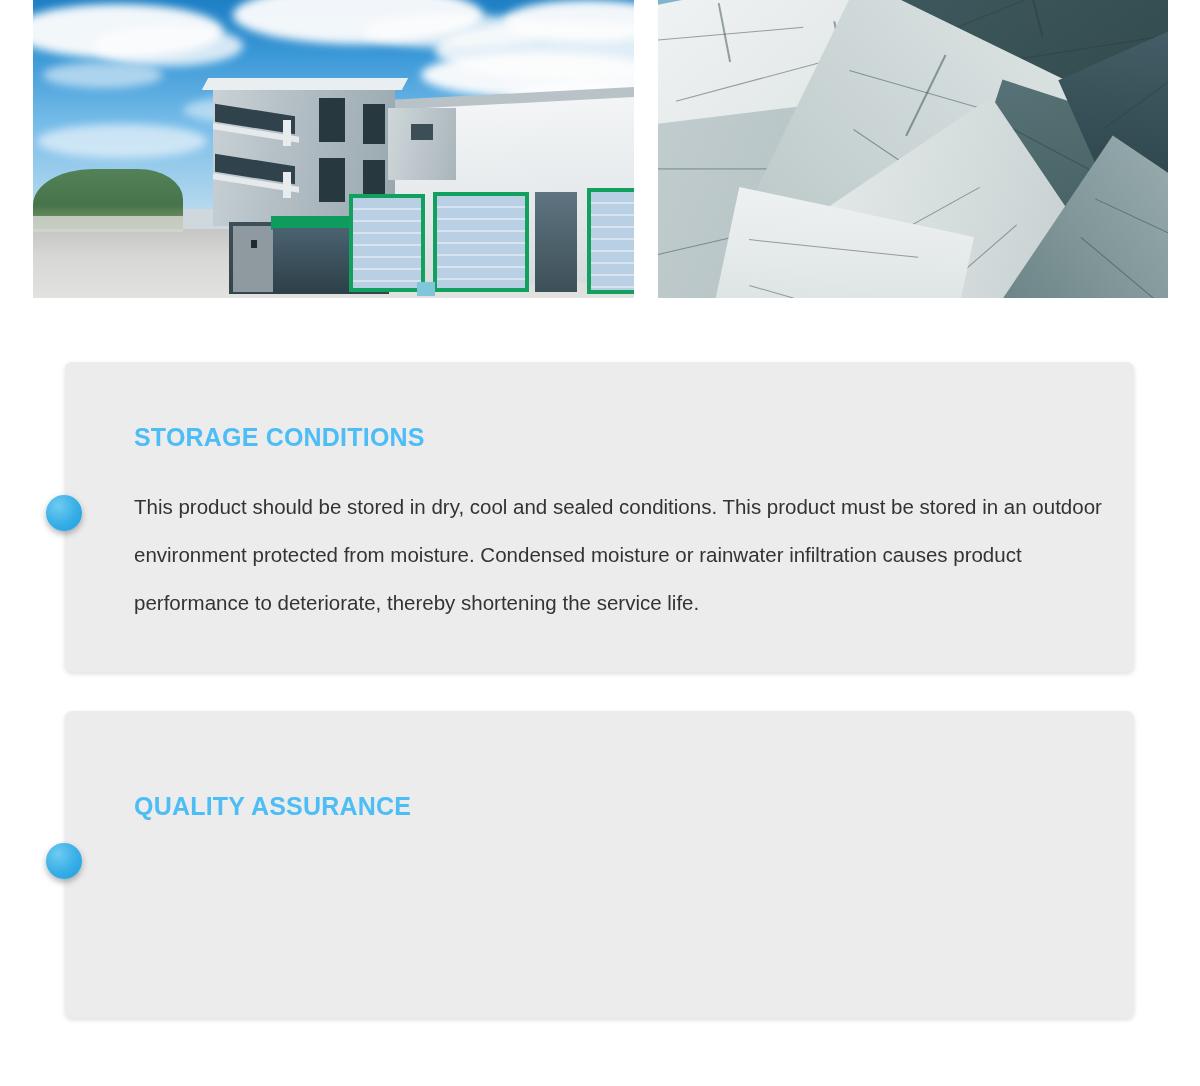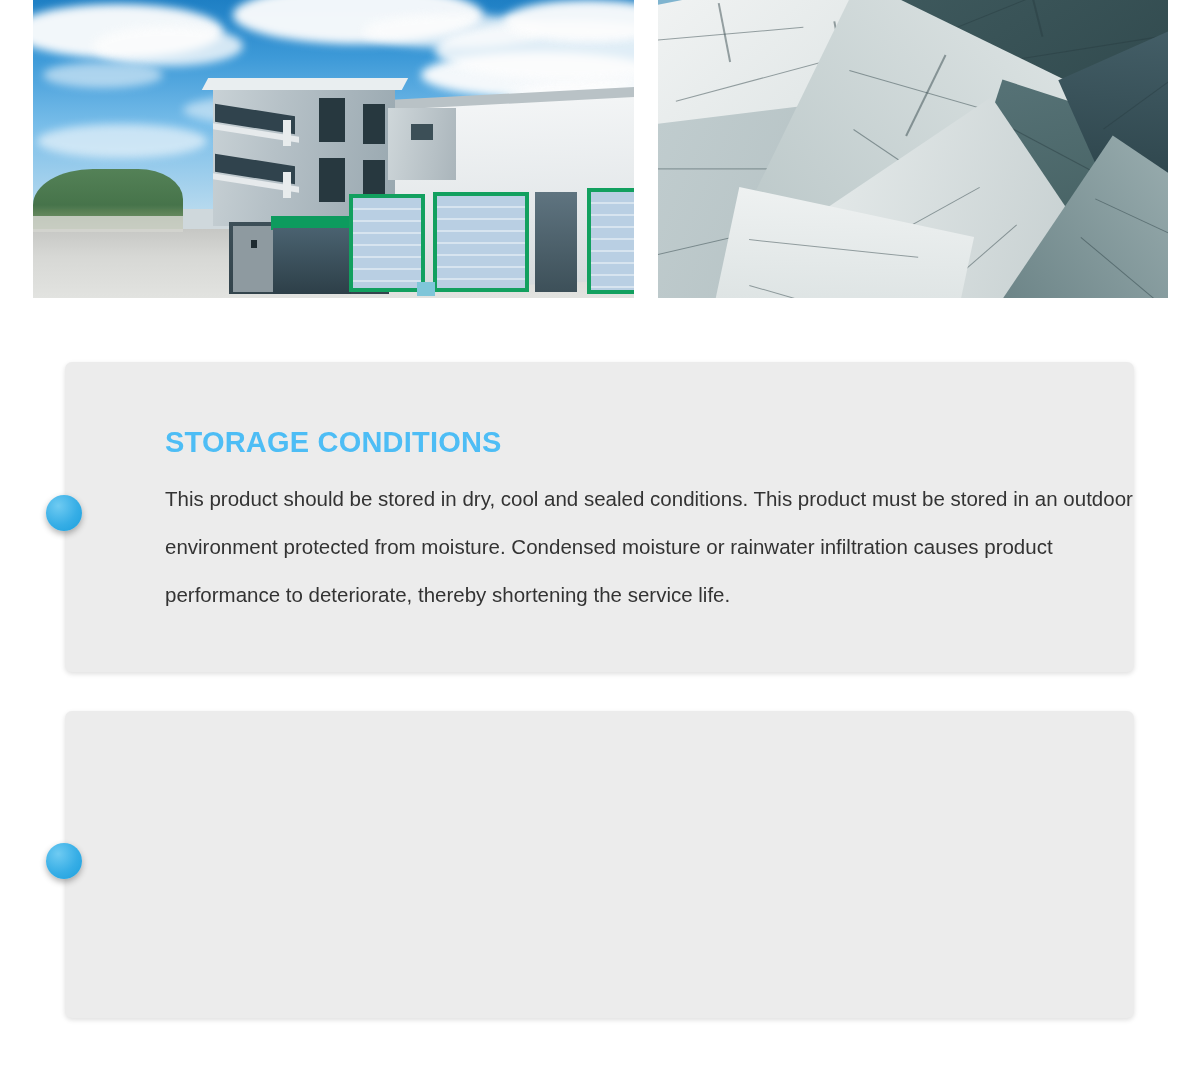--- a/index.html
+++ b/index.html
@@ -235,40 +235,39 @@
     background: radial-gradient(circle at 34% 30%, #6fcbf2 0%, #37aee6 55%, #1b9fdd 100%);
     box-shadow: 0 3px 6px rgba(0,0,0,.30);
     left: -19px;
   }
   .bullet-storage { top: 133px; }
   .bullet-quality { top: 132px; }
 
   .card-title {
     position: absolute;
     left: 69px;
-    font-size: 29px;
+    font-size: 25px;
     font-weight: bold;
     letter-spacing: .2px;
     color: #4dbdf5;
     white-space: nowrap;
-    margin-left: 31px;
   }
   .title-storage { top: 40px; }
   .title-quality { top: 60px; }
 
   .card-body {
     position: absolute;
     left: 69px;
     width: 975px;
     font-size: 20.5px;
     line-height: 48px;
     color: #333333;
     font-weight: 400;
   }
-  .body-storage { top: 92px; margin-left: 31px; }
+  .body-storage { top: 100px; }
   .body-quality { top: 112px; }
 </style>
 </head>
 <body>
 
 <div class="gallery">
 
   <div class="photo photo-factory">
     <div class="scene">
       <div class="sky"></div>
@@ -368,15 +367,16 @@
 <div class="cards">
 
   <section class="card card-storage">
     <div class="bullet bullet-storage"></div>
     <h2 class="card-title title-storage">STORAGE CONDITIONS</h2>
     <p class="card-body body-storage">This product should be stored in dry, cool and sealed conditions. This product must be stored in an outdoor environment protected from moisture. Condensed moisture or rainwater infiltration causes product performance to deteriorate, thereby shortening the service life.</p>
   </section>
 
   <section class="card card-quality">
     <div class="bullet bullet-quality"></div>
+    <h2 class="card-title title-quality">QUALITY ASSURANCE</h2>
   </section>
 
 </div>
 
 </body></html>

